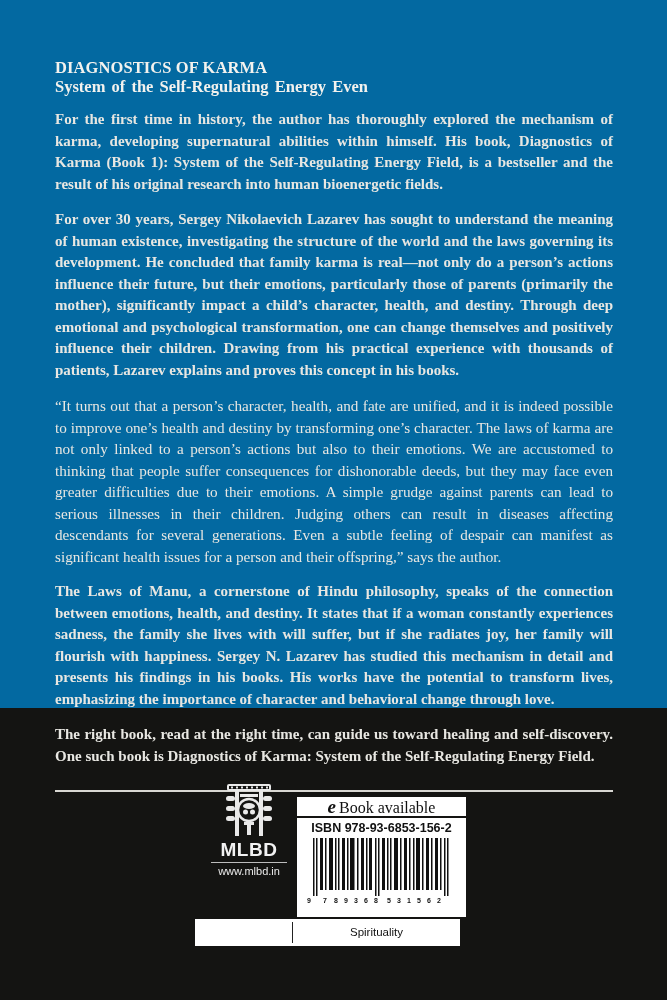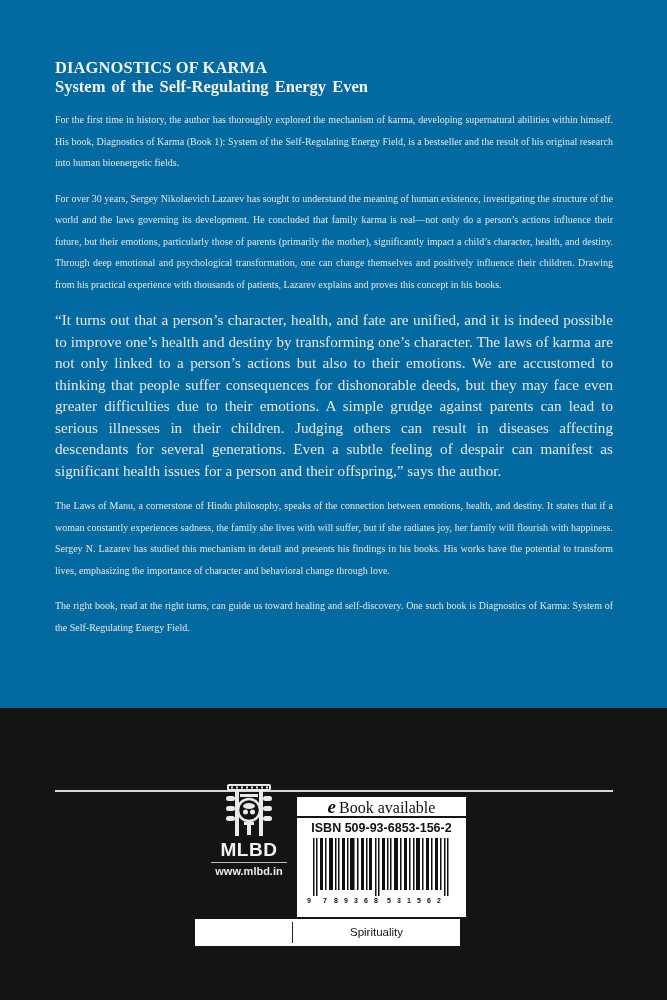--- a/index.html
+++ b/index.html
@@ -2,31 +2,31 @@
 <html><head>
 <meta charset="utf-8">
 <style>
   * { box-sizing: border-box; margin: 0; padding: 0; }
   html, body { width: 667px; height: 1000px; background: #141412; overflow: hidden; }
   body { position: relative; font-family: "Liberation Serif", "DejaVu Serif", serif; color: #ecebe6; }
   .page { position: absolute; left: 0; top: 0; width: 667px; height: 708px; background: #0369a1; }
   .content { position: absolute; left: 55px; top: 58px; width: 558px; }
   .title { font-weight: bold; font-size: 16.5px; line-height: 19px; color: #f3f2ee; letter-spacing: 0.1px; }
   .subtitle { font-weight: bold; font-size: 16.5px; line-height: 19px; color: #f3f2ee; word-spacing: 2px; }
-  p.body { font-size: 10px; line-height: 21.5px; text-align: justify; margin-top: 14px; color: #e8e7e2; }
+  p.body { font-size: 15px; line-height: 21.5px; text-align: justify; margin-top: 14px; color: #e8e7e2; font-weight: bold; }
   p.body.first { margin-top: 13px; }
   p.quote { font-size: 15.2px; line-height: 21.5px; text-align: justify; margin-top: 14px; color: #e8e7e2; }
   .divider { position: absolute; left: 55px; top: 790px; width: 558px; height: 2px; background: #d8d7d2; }
 
   .publisher { position: absolute; left: 201px; top: 782px; width: 96px; height: 95px; text-align: center; }
   .emblem { width: 48px; height: 56px; margin: 0 auto; position: relative; }
   .emblem svg { display: block; }
   .pub-name { font-family: "Liberation Sans", sans-serif; font-weight: bold; font-size: 19px; line-height: 20px; color: #f2f2f2; margin-top: 2px; letter-spacing: 0.5px; }
   .pub-rule { width: 76px; height: 1px; background: #bdbdbd; margin: 2px auto 2px auto; }
-  .pub-url { font-family: "Liberation Sans", sans-serif; font-weight: bold; font-size: 11px; line-height: 12px; color: #eaeaea; }
+  .pub-url { font-family: "Liberation Sans", sans-serif; font-weight: normal; font-size: 11px; line-height: 12px; color: #eaeaea; }
 
   .isbn-box { position: absolute; left: 297px; top: 797px; width: 169px; height: 120px; background: #ffffff; }
   .ebook-row { height: 21px; border-bottom: 2px solid #141412; text-align: center; font-size: 16px; line-height: 20px; color: #111; }
   .ebook-e { font-style: italic; font-weight: bold; font-size: 19px; margin-right: 3px; }
   .isbn-text { font-family: "Liberation Sans", sans-serif; font-weight: bold; font-size: 12.5px; line-height: 14px; text-align: center; color: #111; margin-top: 3px; }
   .barcode { position: relative; margin: 3px 0 0 16px; width: 140px; height: 62px; }
   .barcode svg { display: block; }
   .barcode-digits { position: absolute; left: -6px; bottom: -4px; width: 150px; font-family: "Liberation Sans", sans-serif; font-weight: bold; font-size: 7px; color: #111; letter-spacing: 0; }
   .barcode-digits span { position: absolute; bottom: 0; }
 
@@ -38,21 +38,21 @@
 <body>
 
 <div class="page">
   <div class="content">
     <div class="title">DIAGNOSTICS OF KARMA</div>
     <div class="subtitle">System of the Self-Regulating Energy Even</div>
     <p class="body first">For the first time in history, the author has thoroughly explored the mechanism of karma, developing supernatural abilities within himself. His book, Diagnostics of Karma (Book 1): System of the Self-Regulating Energy Field, is a bestseller and the result of his original research into human bioenergetic fields.</p>
     <p class="body">For over 30 years, Sergey Nikolaevich Lazarev has sought to understand the meaning of human existence, investigating the structure of the world and the laws governing its development. He concluded that family karma is real—not only do a person’s actions influence their future, but their emotions, particularly those of parents (primarily the mother), significantly impact a child’s character, health, and destiny. Through deep emotional and psychological transformation, one can change themselves and positively influence their children. Drawing from his practical experience with thousands of patients, Lazarev explains and proves this concept in his books.</p>
     <p class="quote">“It turns out that a person’s character, health, and fate are unified, and it is indeed possible to improve one’s health and destiny by transforming one’s character. The laws of karma are not only linked to a person’s actions but also to their emotions. We are accustomed to thinking that people suffer consequences for dishonorable deeds, but they may face even greater difficulties due to their emotions. A simple grudge against parents can lead to serious illnesses in their children. Judging others can result in diseases affecting descendants for several generations. Even a subtle feeling of despair can manifest as significant health issues for a person and their offspring,” says the author.</p>
     <p class="body">The Laws of Manu, a cornerstone of Hindu philosophy, speaks of the connection between emotions, health, and destiny. It states that if a woman constantly experiences sadness, the family she lives with will suffer, but if she radiates joy, her family will flourish with happiness. Sergey N. Lazarev has studied this mechanism in detail and presents his findings in his books. His works have the potential to transform lives, emphasizing the importance of character and behavioral change through love.</p>
-    <p class="body">The right book, read at the right turns, can guide us toward healing and self-discovery. One such book is Diagnostics of Karma: System of the Self-Regulating Energy Field.</p>
+    <p class="body">The right book, read at the right time, can guide us toward healing and self-discovery. One such book is Diagnostics of Karma: System of the Self-Regulating Energy Field.</p>
   </div>
 
   <div class="divider"></div>
 
   <div class="publisher">
     <div class="emblem">
       <svg width="48" height="56" viewBox="0 0 48 56">
         <rect x="2" y="2" width="44" height="7" rx="2" fill="#e9e9e9"></rect>
         <rect x="4" y="4" width="40" height="3" fill="#141412"></rect>
         <g fill="#e9e9e9">
@@ -84,21 +84,21 @@
     </div>
     <div class="pub-name">MLBD</div>
     <div class="pub-rule"></div>
     <div class="pub-url">www.mlbd.in</div>
   </div>
 
   <div class="isbn-box">
     <div class="ebook-row">
       <span class="ebook-e">e</span><span>Book available</span>
     </div>
-    <div class="isbn-text">ISBN 509-93-6853-156-2</div>
+    <div class="isbn-text">ISBN 978-93-6853-156-2</div>
     <div class="barcode">
       <svg width="140" height="58" viewBox="0 0 140 58">
         <g fill="#111">
           <rect x="0" y="0" width="1.5" height="58"></rect>
             <rect x="3" y="0" width="1.5" height="58"></rect>
           <rect x="7" y="0" width="3" height="52"></rect>
             <rect x="12" y="0" width="1.5" height="52"></rect>
           <rect x="16" y="0" width="4" height="52"></rect>
             <rect x="22" y="0" width="1.5" height="52"></rect>
           <rect x="25" y="0" width="1.5" height="52"></rect>

